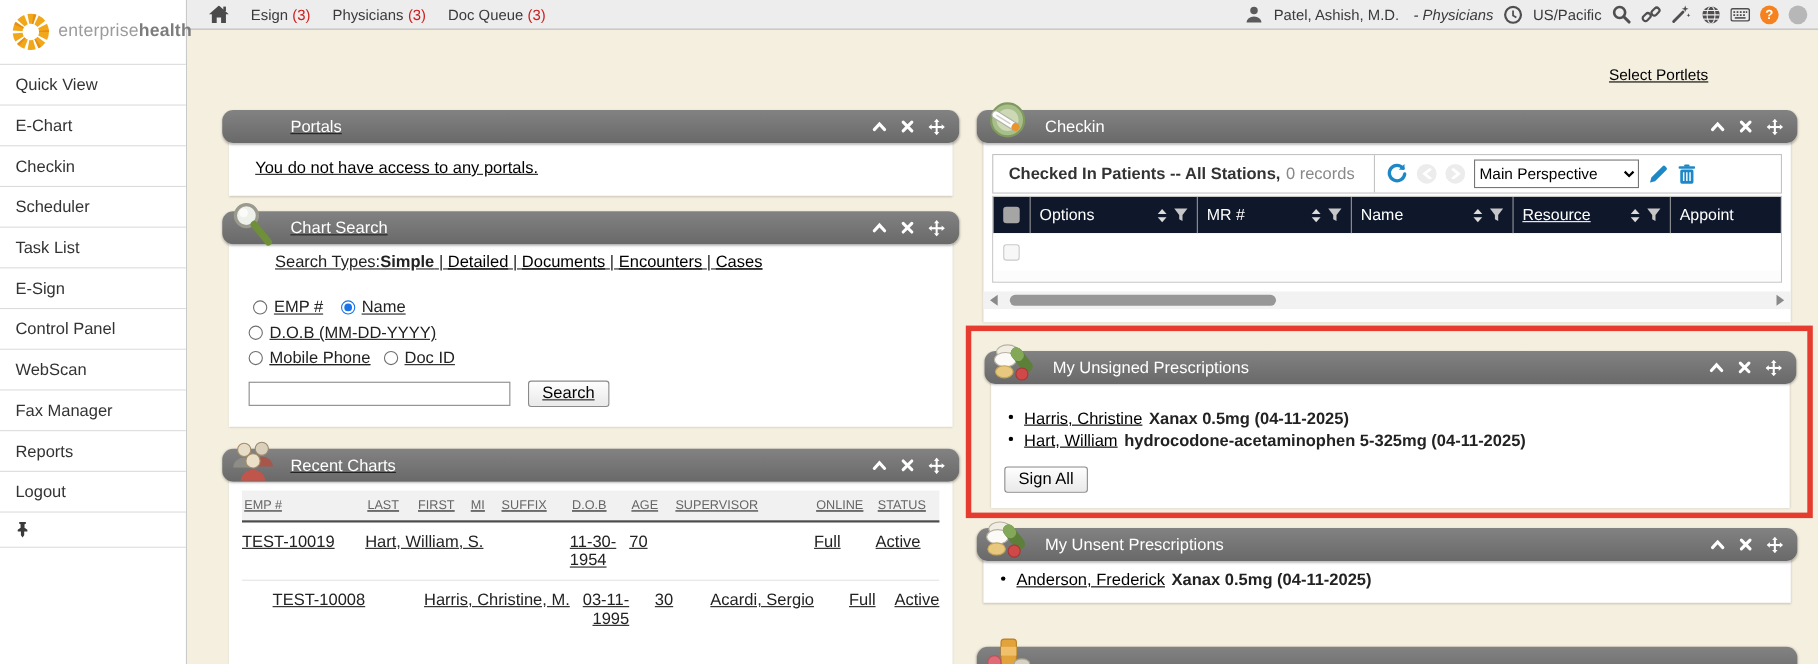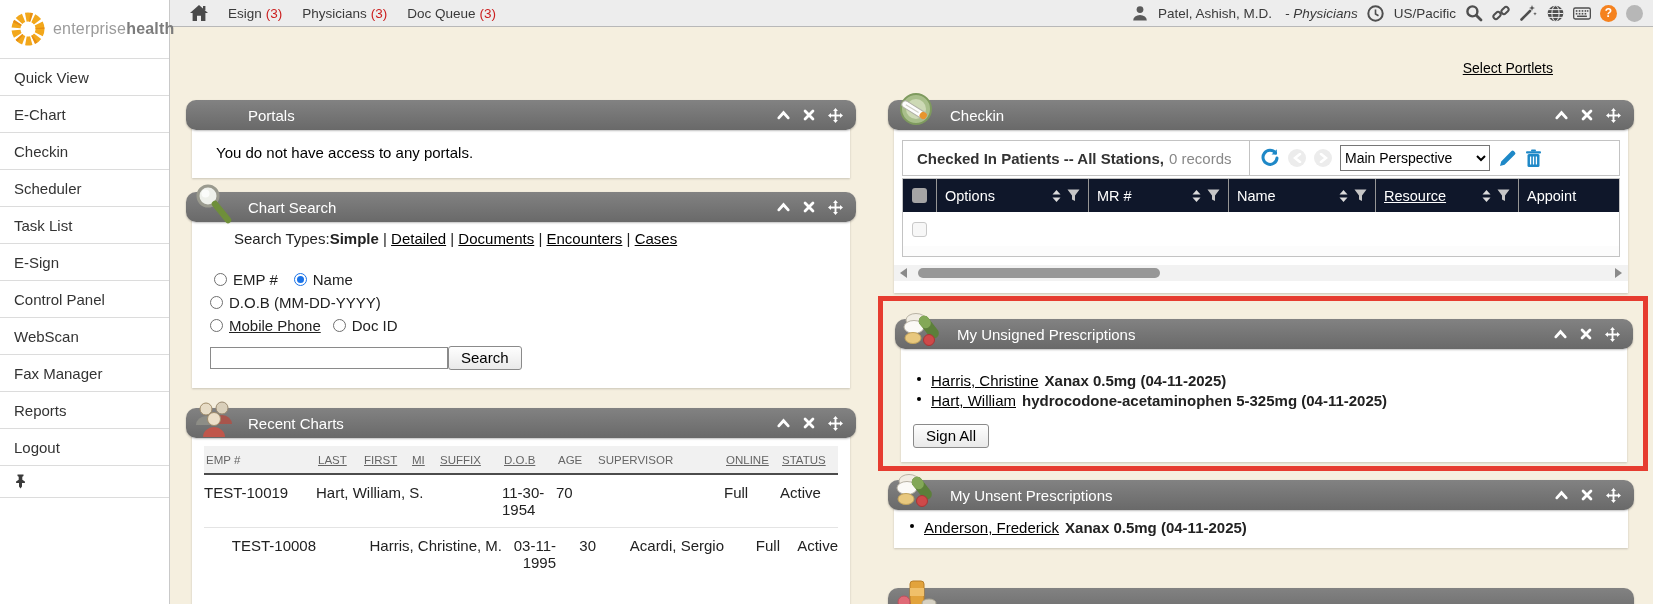--- a/index.html
+++ b/index.html
@@ -29,21 +29,21 @@
   .logo-text b { color:#7c7c7c;margin-top:24px; }
   .side-item { height:37px; display:flex; align-items:center; padding-left:14px; font-size:15px; color:#333;
                border-top:1px solid #dcdcdc; cursor:pointer; background:#fff; }
   .side-pin { height:33px; display:flex; align-items:center; padding-left:14px;
               border-top:1px solid #dcdcdc; border-bottom:1px solid #dcdcdc; cursor:pointer; }
 
   
   .content { position:absolute; left:170px; top:27px; width:1483px; height:577px; background:#f5efdf; overflow:hidden; }
   .select-portlets { position:absolute; top:33px; right:100px; font-size:14px; color:#000;
                      text-decoration:underline; cursor:pointer; }
-  .col-left  { position:absolute; left:16px;  top:73px; width:670px; }
+  .col-left  { position:absolute; left:32px;  top:73px; width:670px;text-decoration:underline; }
   .col-right { position:absolute; left:718px; top:73px; width:746px; }
 
   
   .portlet { position:relative; }
   .portlet-header { position:relative; height:30px; background:linear-gradient(#828282,#696969);
                     border-radius:10px; color:#fff; display:flex; align-items:center; z-index:2;
                     box-shadow:0 1px 2px rgba(0,0,0,.25); }
   .portlet-title { margin-left:62px; font-size:15px; }
   .portlet-controls { position:absolute; right:13px; top:8px; display:flex; gap:11px; align-items:center; }
   .pc-icon { width:15px; height:15px; cursor:pointer; }
@@ -63,21 +63,21 @@
   .cs-radio-row { display:flex; align-items:center; height:23px; gap:6px; }
   .radio { width:13px; height:13px; border:1.5px solid #6f6f6f; border-radius:50%; display:inline-block;
            position:relative; background:#fff; flex:none; cursor:pointer; }
   .radio.checked { border-color:#1a73e8; }
   .radio.checked::after { content:''; position:absolute; left:2px; top:2px; right:2px; bottom:2px;
                           background:#1a73e8; border-radius:50%; }
   .radio-label { cursor:pointer; }
   .u { text-decoration:underline; }
   .cs-search-row { margin-top:9px; display:flex; align-items:center; }
   .cs-input { width:238px; height:22px; border:1px solid #8a8a8a; background:#fff; font-size:14px; padding:0 4px; }
-  .btn { padding:2px 12px 3px; font-size:15px; color:#000; border:1px solid #8a8a8a;
+  .btn { margin-left:16px; padding:2px 12px 3px; font-size:15px; color:#000; border:1px solid #8a8a8a;
          border-radius:3px; background:linear-gradient(#fefefe,#e9e9e9); cursor:pointer;
          font-family:"Liberation Sans",sans-serif; }
 
   
   .rc-table { margin:6px 12px 0; }
   .rc-head { display:flex; background:#f1f1f1; color:#666; font-size:11.5px; padding:8px 0 7px;
              border-bottom:2px solid #4c4c4c; align-items:baseline; }
   .rc-head > div { padding-left:2px; }
   .rc-row { display:flex; font-size:15px; padding:9px 0; border-bottom:1px solid #e4e4e4; align-items:flex-start; cursor:pointer; }
   .rc-row:last-child { border-bottom:none;text-align:right; }

